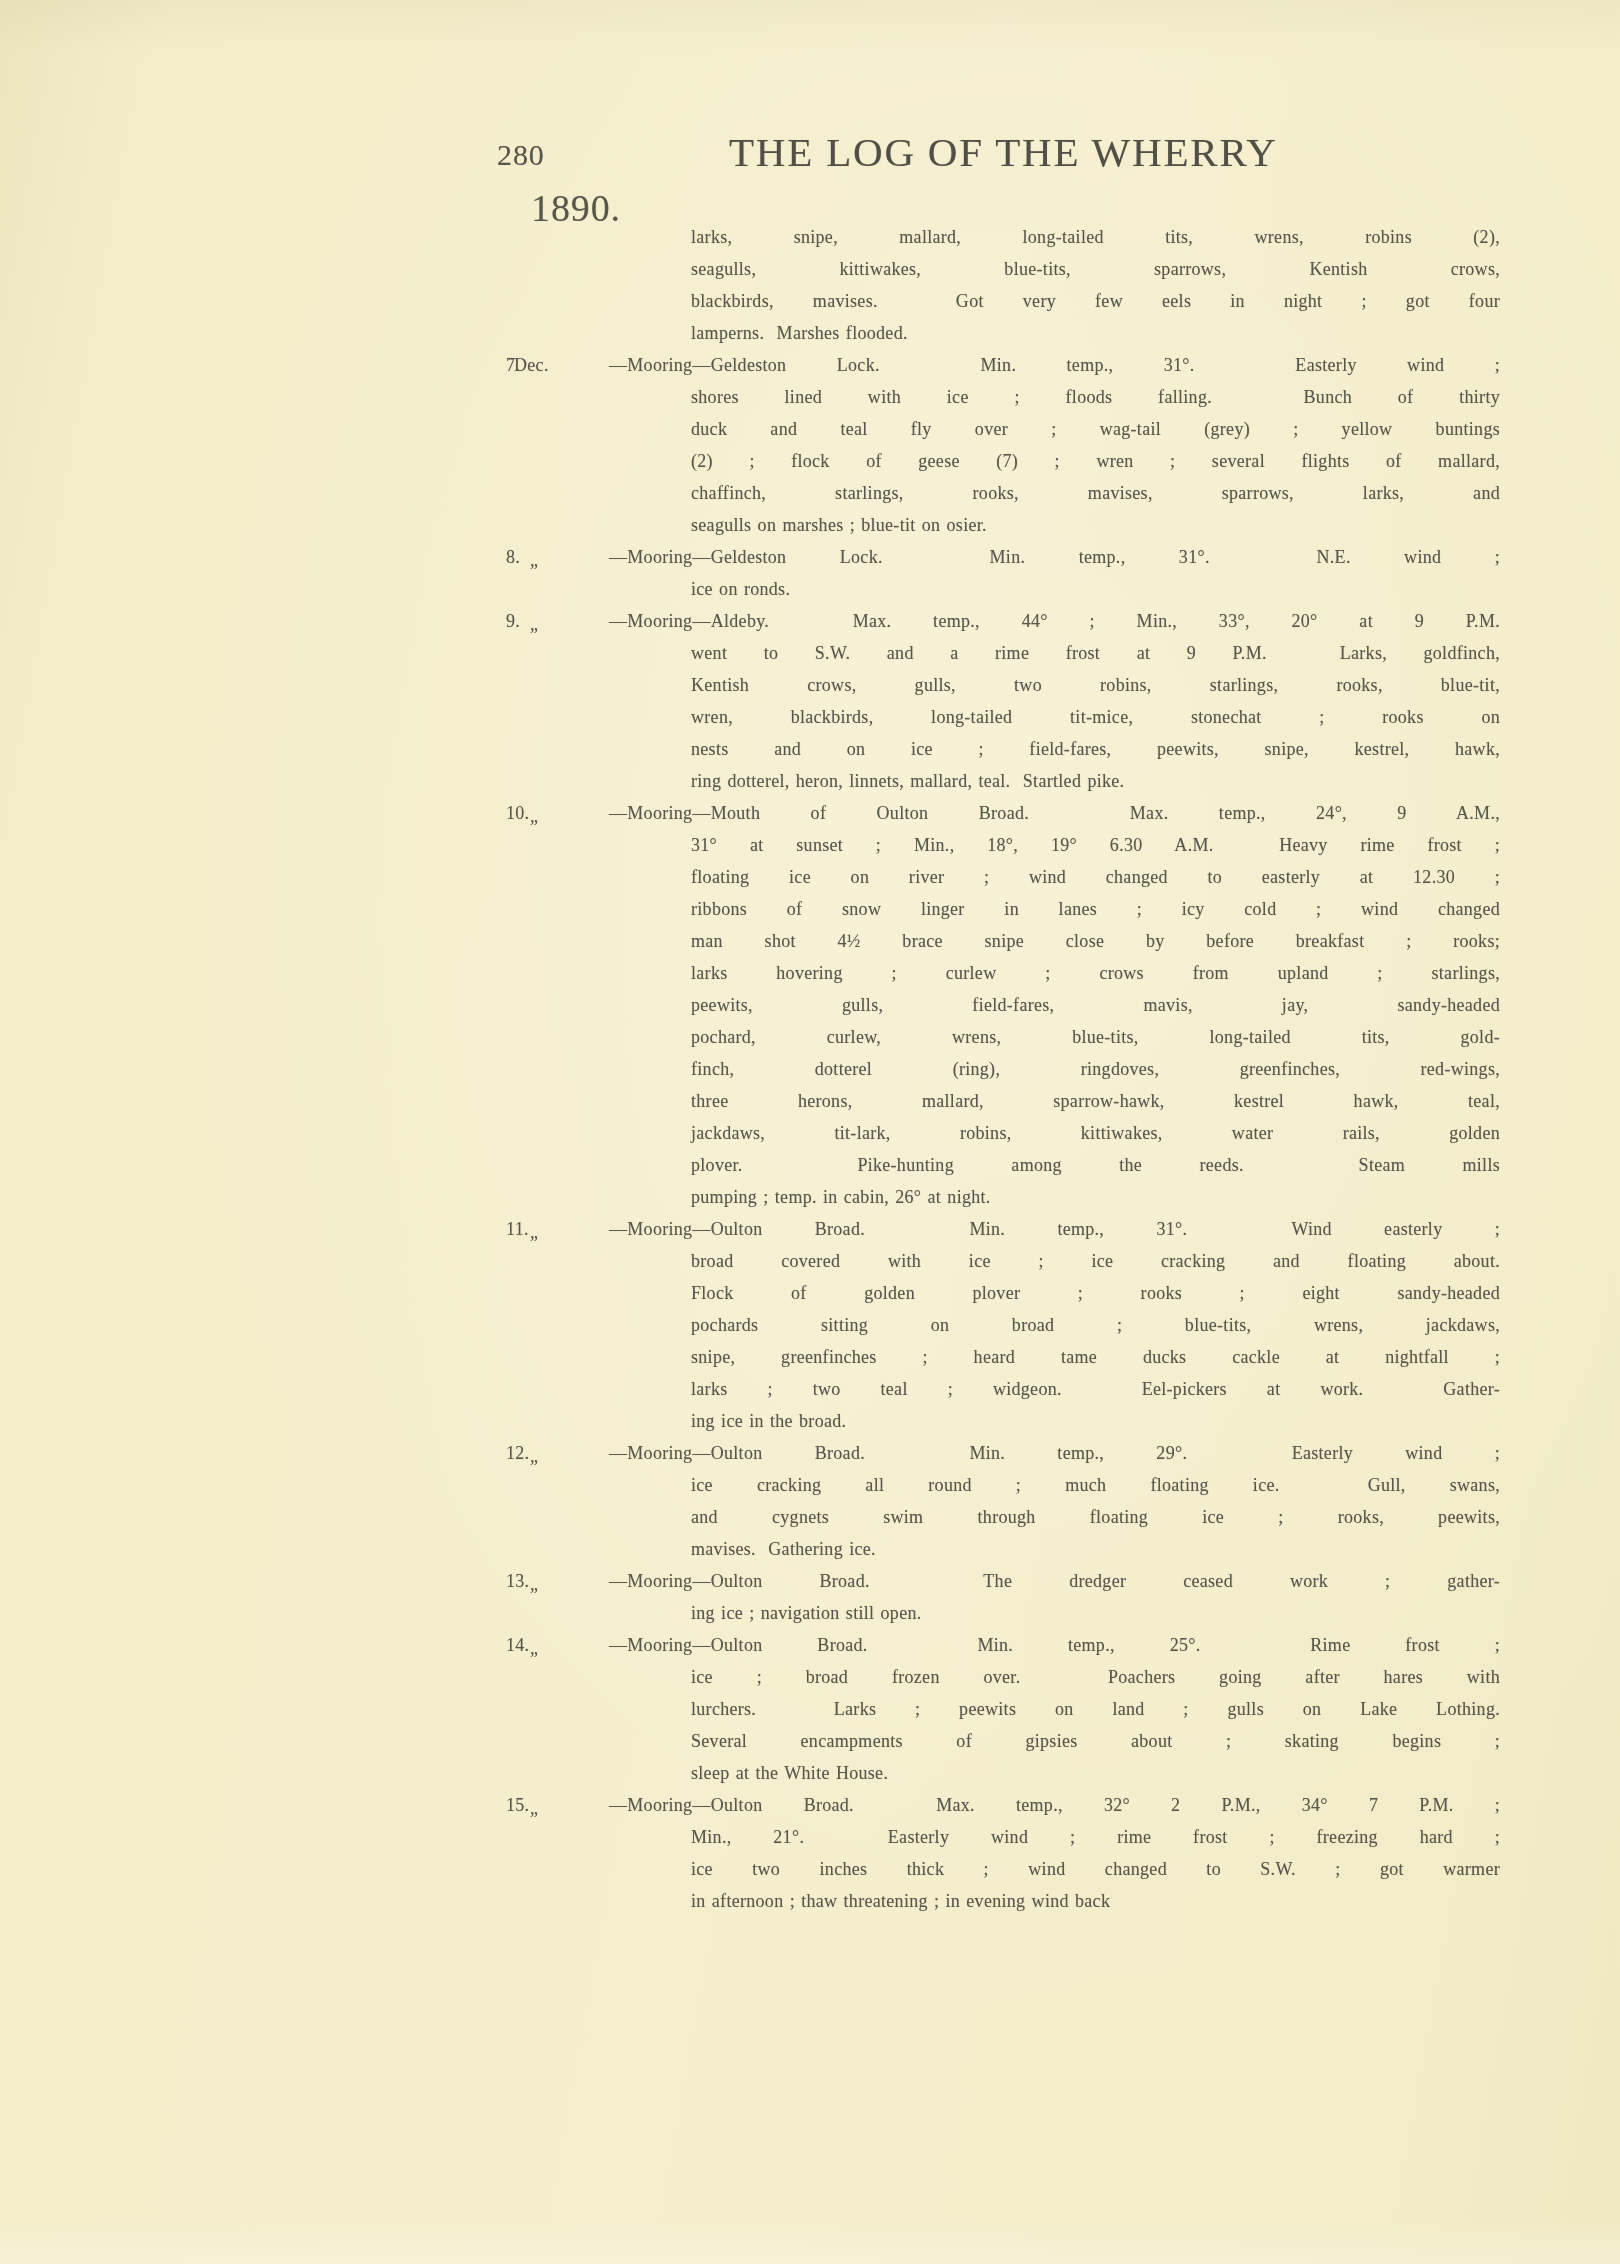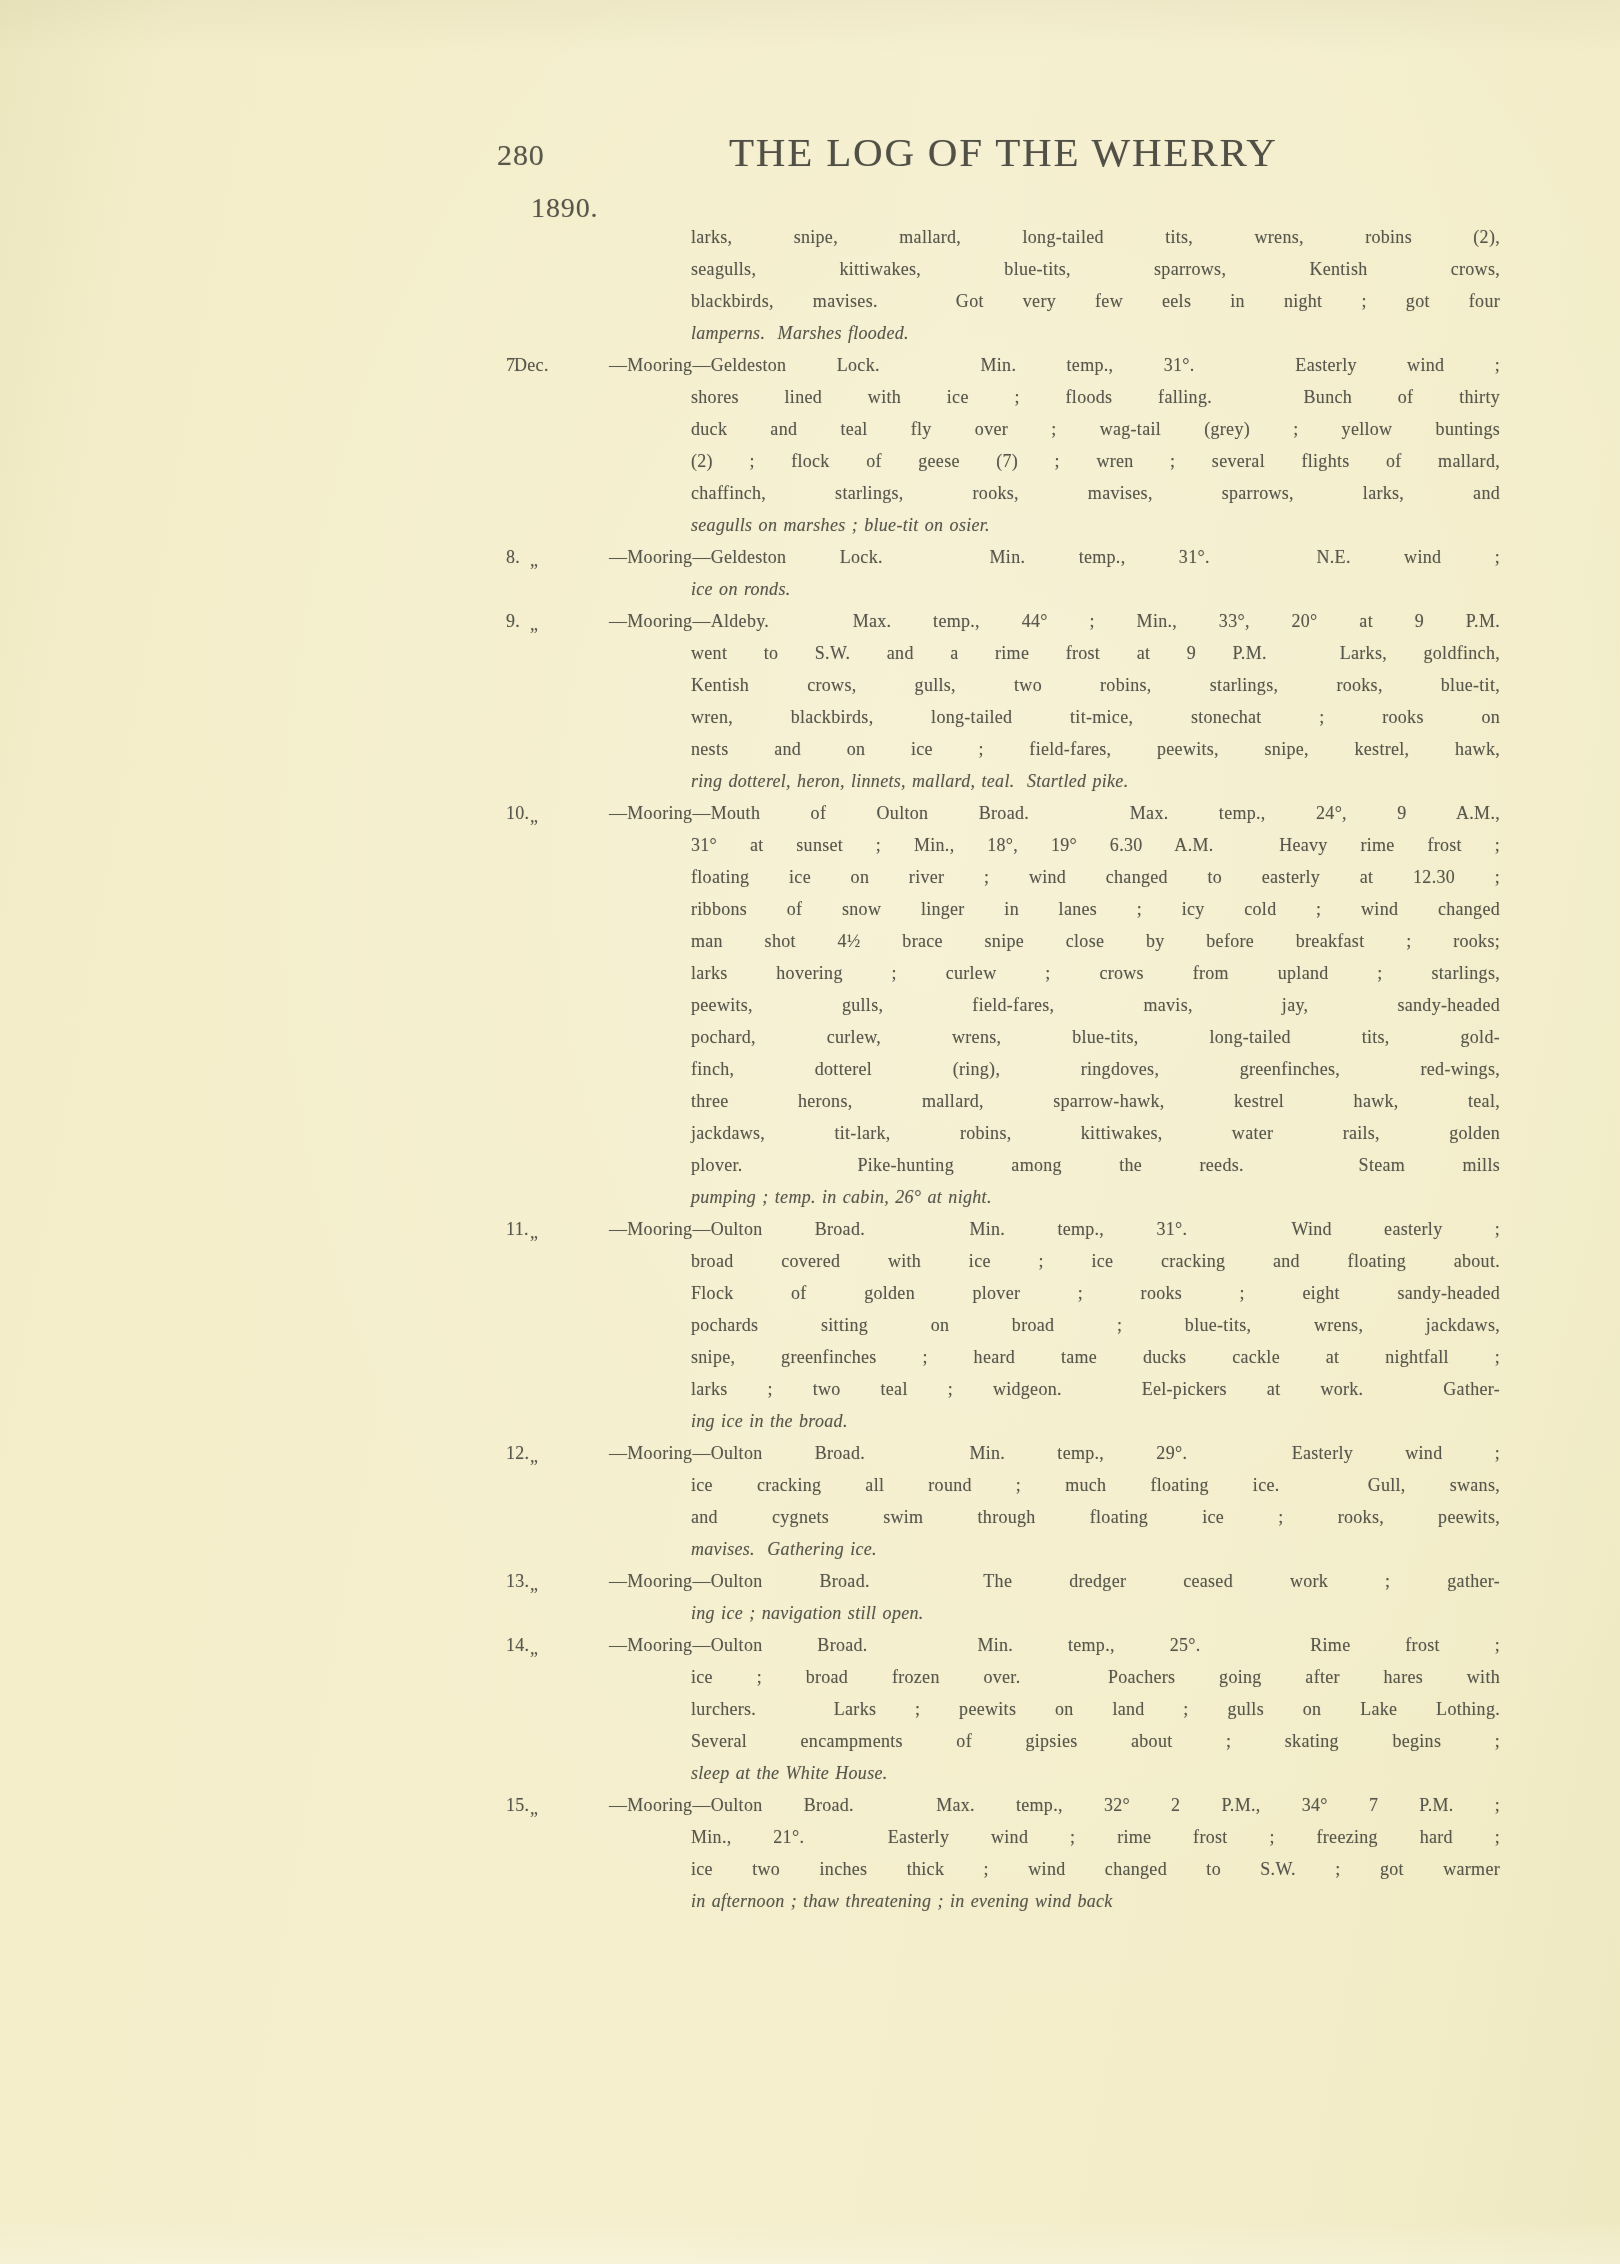--- a/index.html
+++ b/index.html
@@ -26,40 +26,40 @@
     position:absolute;left:497px;top:138px;
     font-size:30px;line-height:34px;letter-spacing:0.9px;
   }
   #running-title{
     position:absolute;left:729px;top:132px;
     font-size:41px;line-height:40px;letter-spacing:1.8px;
     color:#505046;
   }
   #year-heading{
     position:absolute;left:531px;top:191px;
-    font-size:28px;line-height:34px;letter-spacing:0.9px;
+    font-size:38px;line-height:34px;letter-spacing:0.9px;
   }
 
   #log-body{
     position:absolute;left:506px;top:221px;width:994px;
     font-size:18px;line-height:32px;
     letter-spacing:0.3px;word-spacing:1.4px;
   }
   .entry{position:relative;}
   .entry .label{
     position:absolute;left:8px;top:0;line-height:32px;
   }
   .entry .label.ditto{left:24px;top:2.7px;letter-spacing:1.8px;}
   .line{
     min-height:32px;line-height:32px;
     text-align:justify;text-align-last:justify;
     white-space:normal;
   }
   .line.cont{margin-left:185px;}
-  .line.last{text-align-last:left;font-style:italic;}
+  .line.last{text-align-last:left;}
   .day{display:inline-block;width:103px;text-align:right;}
 </style>
 </head>
 <body>
 
 <div id="stage">
   <div id="page-number" class="ink">280</div>
 
   <div id="running-title" class="ink">THE LOG OF THE WHERRY</div>
 

